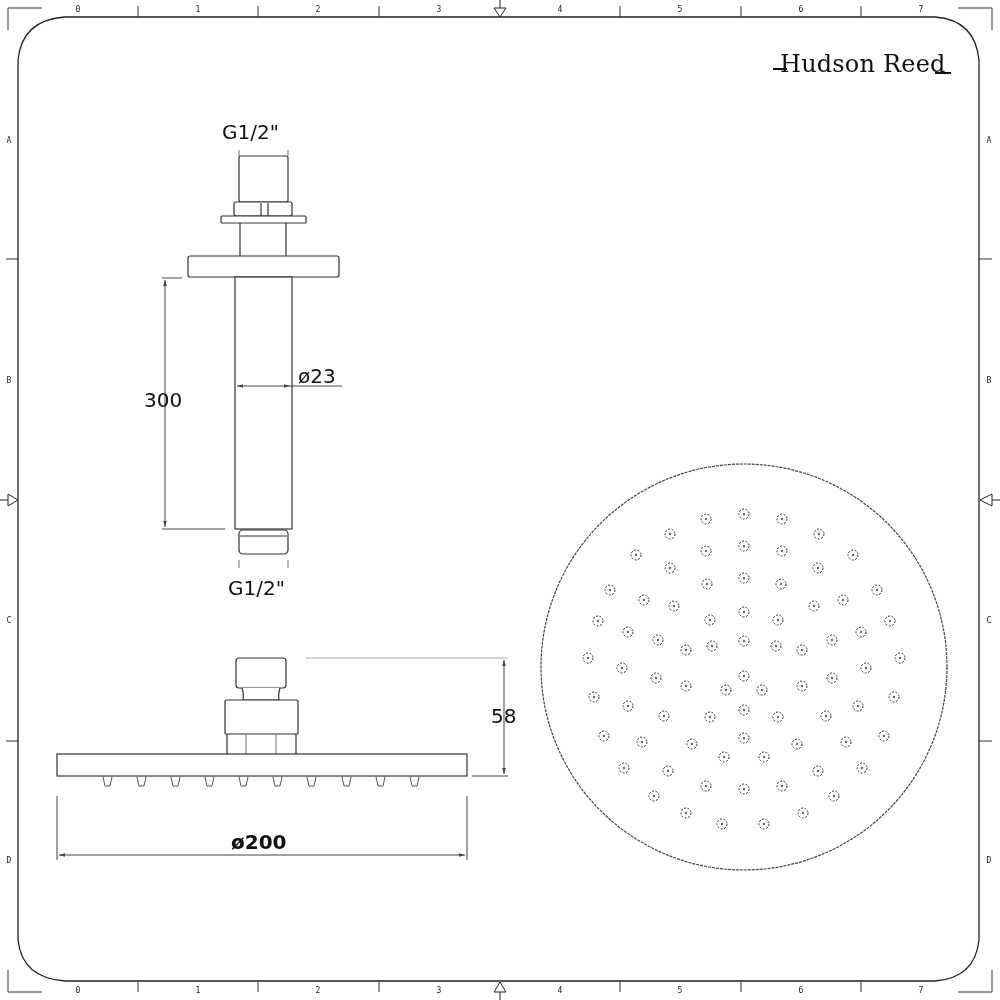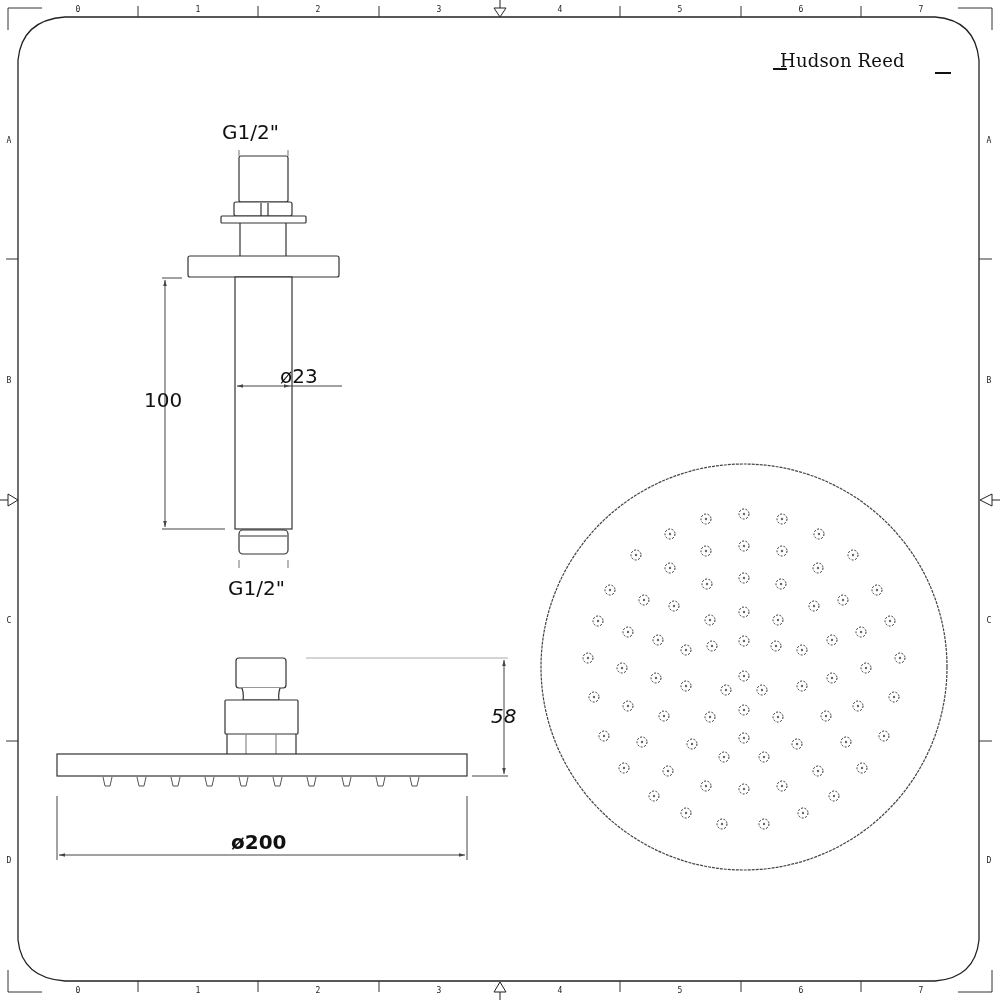--- a/index.html
+++ b/index.html
@@ -1,19 +1,19 @@
 <!DOCTYPE html>
 <html><head>
 <meta charset="utf-8">
 <style>
   html, body { margin:0; padding:0; background:#ffffff; }
   body { width:1000px; height:1000px; position:relative; overflow:hidden; font-family:"DejaVu Sans", sans-serif; }
   #sheet { position:absolute; left:0; top:0; width:1000px; height:1000px; }
   .ruler-label { position:absolute; font-family:"DejaVu Sans Mono", monospace; font-size:8px; color:#222; transform:translate(-50%,-50%); }
-  .brand { position:absolute; left:780px; top:50px; font-family:"DejaVu Serif", serif; font-size:18px; color:#111; letter-spacing:0.2px; }
+  .brand { position:absolute; left:780px; top:50px; font-family:"DejaVu Serif", serif; font-size:24px; color:#111; letter-spacing:0.2px; }
   .dim { position:absolute; font-family:"DejaVu Sans", sans-serif; color:#111; font-size:20px; line-height:1; }
 </style>
 </head>
 <body>
 
 <svg id="sheet" width="1000" height="1000" viewBox="0 0 1000 1000" xmlns="http://www.w3.org/2000/svg">
   <defs>
     <marker id="arr" viewBox="0 0 10 10" refX="10" refY="5" markerWidth="8" markerHeight="6" orient="auto-start-reverse">
       <path d="M0,2 L10,5 L0,8 z" fill="#444"></path>
     </marker>
@@ -465,17 +465,17 @@
 <span class="ruler-label" style="left:989px;top:620px">C</span>
 <span class="ruler-label" style="left:989px;top:860px">D</span>
 
 <div class="brand">
   <span>Hudson Reed</span>
 </div>
 <div style="position:absolute;left:773px;top:68px;width:14px;height:1.5px;background:#111;"></div>
 <div style="position:absolute;left:935px;top:72px;width:16px;height:1.5px;background:#111;"></div>
 
 <div class="dim" style="left:222px;top:122px;">G1/2"</div>
-<div class="dim" style="left:144px;top:390px;">100</div>
-<div class="dim" style="left:280px;top:366px;text-align:center;">ø23</div>
+<div class="dim" style="left:144px;top:390px;">300</div>
+<div class="dim" style="left:298px;top:366px;text-align:center;">ø23</div>
 <div class="dim" style="left:228px;top:578px;">G1/2"</div>
-<div class="dim" style="left:491px;top:706px;font-style:italic;">58</div>
+<div class="dim" style="left:491px;top:706px;">58</div>
 <div class="dim" style="left:231px;top:832px;font-weight:bold;">ø200</div>
 
 </body></html>

